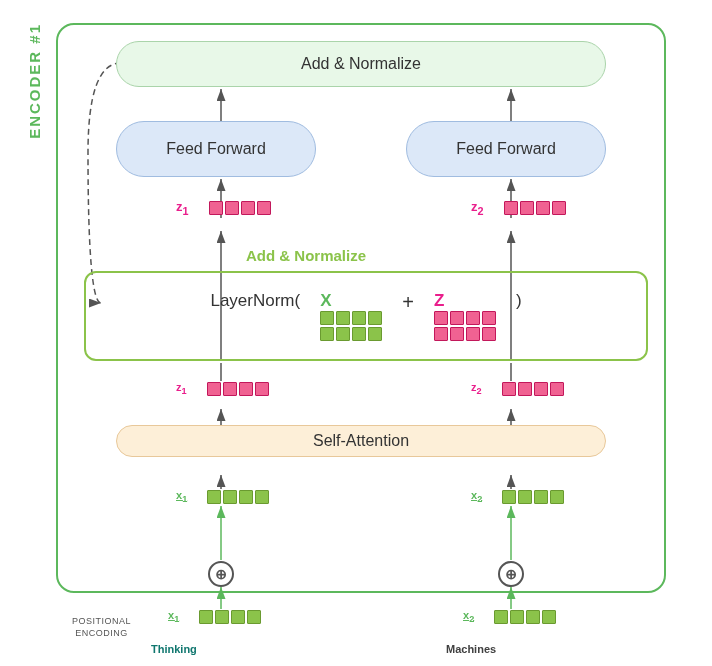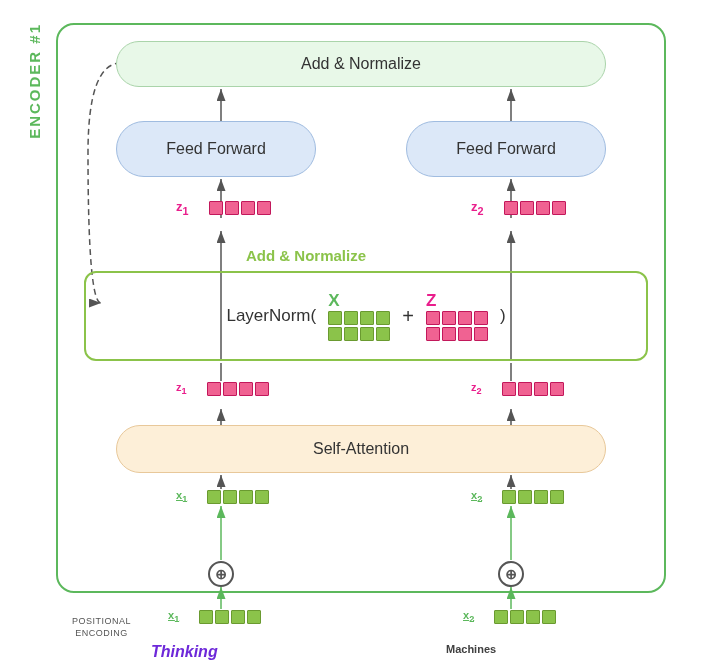--- a/index.html
+++ b/index.html
@@ -142,21 +142,21 @@
       top: 368px;
       left: 455px;
     }
 
     
     .self-attention-box {
       position: absolute;
       top: 412px;
       left: 100px;
       width: 490px;
-      height: 48px;
+      height: 32px;
       background: #fdefd8;
       border: 1.5px solid #e8c89a;
       border-radius: 24px;
       display: flex;
       align-items: center;
       justify-content: center;
       font-size: 16px;
       color: #333;
     }
 
@@ -211,24 +211,23 @@
       position: absolute;
       top: 596px;
       left: 447px;
     }
 
     
     .thinking-label {
       position: absolute;
       top: 630px;
       left: 135px;
-      font-size: 16px;
-      color: #6d28d9;
-      font-weight: bold;
-      font-style: italic;
+      font-size: 11px;
+      color: #0f766e;
+      font-weight: bold;
     }
     .machines-label {
       position: absolute;
       top: 630px;
       left: 430px;
       font-size: 11px;
       color: #404040;
       font-weight: bold;
     }
 
@@ -270,22 +269,21 @@
       position: absolute;
       top: 0; left: 0;
       width: 680px;
       height: 640px;
       pointer-events: none;
     }
 
     
     .layernorm-content {
       display: flex;
-      align-items: center;
-      gap: 12px;
+      gap: 20px;
       font-size: 17px;
     }
     .layernorm-grid {
       display: grid;
       grid-template-columns: repeat(4, 14px);
       grid-template-rows: repeat(2, 14px);
       gap: 2px;
     }
     .layernorm-cell-green {
       width: 14px; height: 14px;

